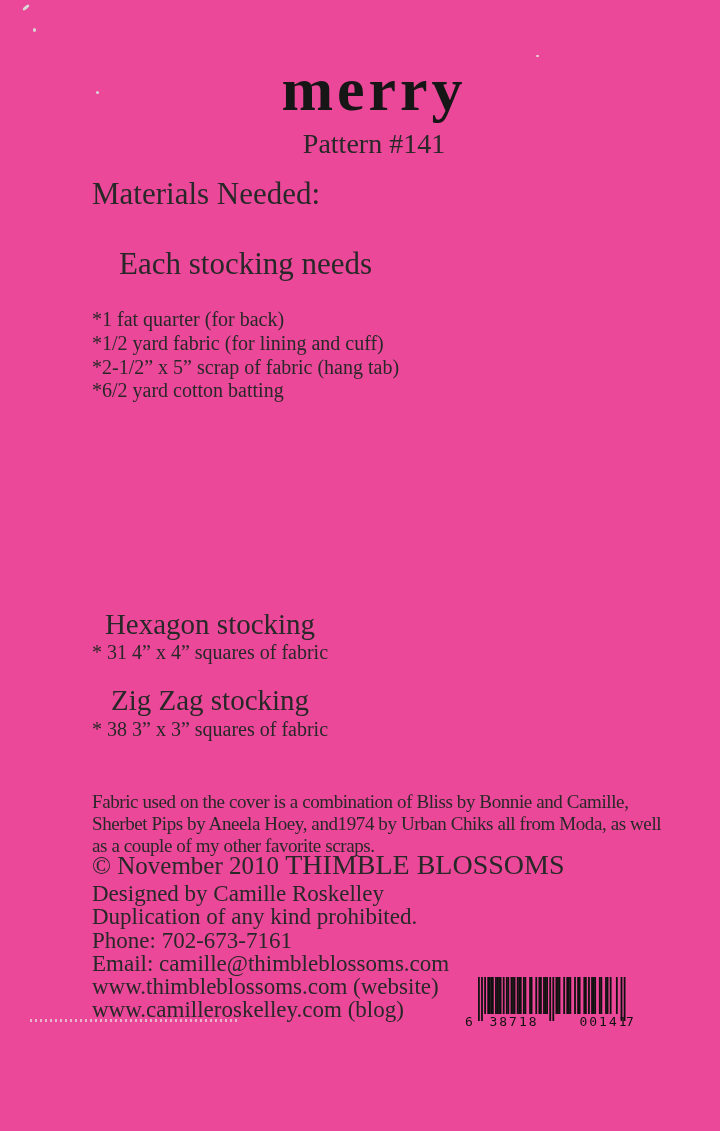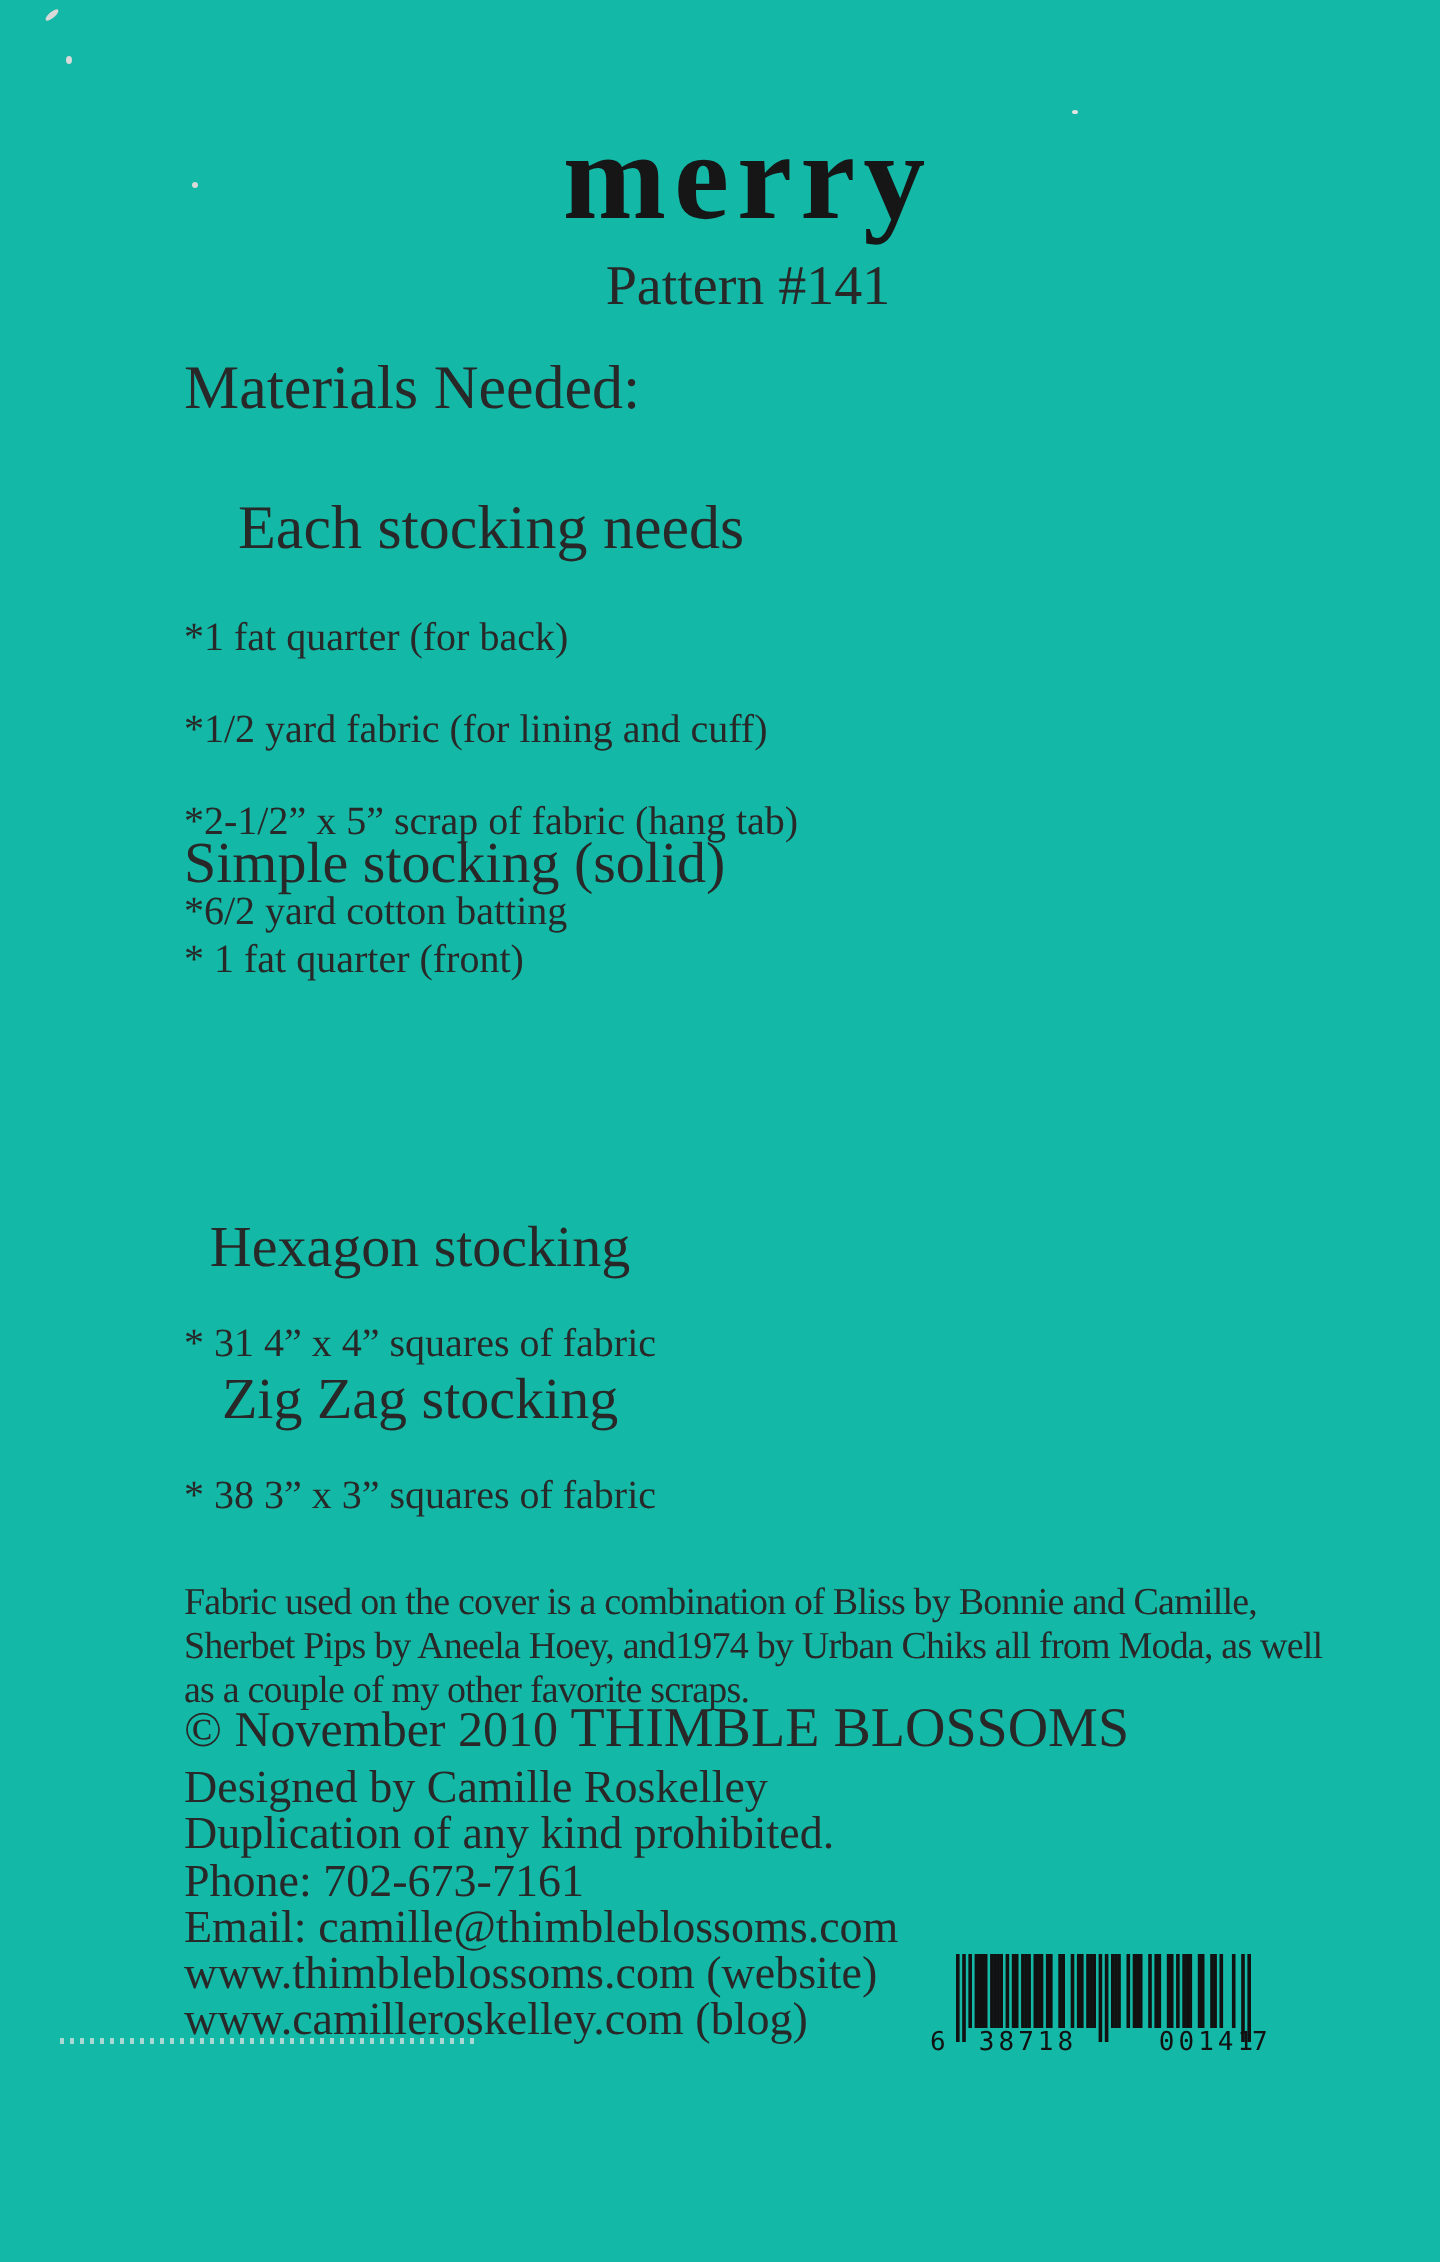--- a/index.html
+++ b/index.html
@@ -27,21 +27,21 @@
   .subtitle { margin-top:10px; font-size:28px; line-height:28px; }
 
   
   .abs { position:absolute; left:92px; }
   .materials-heading { font-size:31px; line-height:31px; font-weight:400; }
   .sec-h  { font-size:29px; line-height:29px; font-weight:400; white-space:nowrap;text-align:center; }
   .sec-h.lg { font-size:31px; line-height:31px; }
   .items  { margin-top:2px; }
   .items.gap { margin-top:29px; }
   .items.gap3 { margin-top:3px;text-align:center; }
-  .item   { font-size:20px; line-height:23.8px; white-space:nowrap;margin-top:22px; }
+  .item   { font-size:20px; line-height:23.8px; white-space:nowrap; }
 
   
   .note { font-size:19px; line-height:22px; letter-spacing:-0.4px; }
   .note-line { white-space:nowrap; }
 
   
   .footer { }
   .copyright { font-size:25px; line-height:32px; white-space:nowrap; }
   .copyright .brand { font-size:28px; }
   .contact-line { font-size:23px; line-height:23.3px; white-space:nowrap; }
@@ -69,21 +69,21 @@
   .speck.s4 { left:536px; top:55px;  width:3px; height:2px; background:#e3e3e3; }
   .scan-band {
     position:absolute; left:30px; top:1019px; width:210px; height:3px;
     background:repeating-linear-gradient(90deg,#e6e6e6 0 2px,transparent 2px 5px);
     opacity:.7;
   }
 </style>
 </head>
 <body>
 
-<div class="page" style="background: #14b8a6; color: rgb(40, 40, 40);">
+<div class="page" style="background: #ec4899; color: rgb(40, 40, 40);">
 
   <span class="speck s1"></span>
   <span class="speck s2"></span>
   <span class="speck s3"></span>
   <span class="speck s4"></span>
   <span class="scan-band"></span>
 
   <header class="title-block">
     <div class="title">merry</div>
     <div class="subtitle">Pattern #141</div>
@@ -94,26 +94,20 @@
   <section class="abs" style="top:248px">
     <h2 class="sec-h lg">Each stocking needs</h2>
     <div class="items gap">
       <div class="item">*1 fat quarter (for back)</div>
       <div class="item">*1/2 yard fabric (for lining and cuff)</div>
       <div class="item">*2-1/2” x 5” scrap of fabric (hang tab)</div>
       <div class="item">*6/2 yard cotton batting</div>
     </div>
   </section>
 
-  <section class="abs" style="top:418px">
-    <h2 class="sec-h">Simple stocking (solid)</h2>
-    <div class="items">
-      <div class="item">* 1 fat quarter (front)</div>
-    </div>
-  </section>
 
 
   <section class="abs" style="top:610px">
     <h2 class="sec-h">Hexagon stocking</h2>
     <div class="items">
       <div class="item">* 31 4” x 4” squares of fabric</div>
     </div>
   </section>
 
   <section class="abs" style="top:686px">

